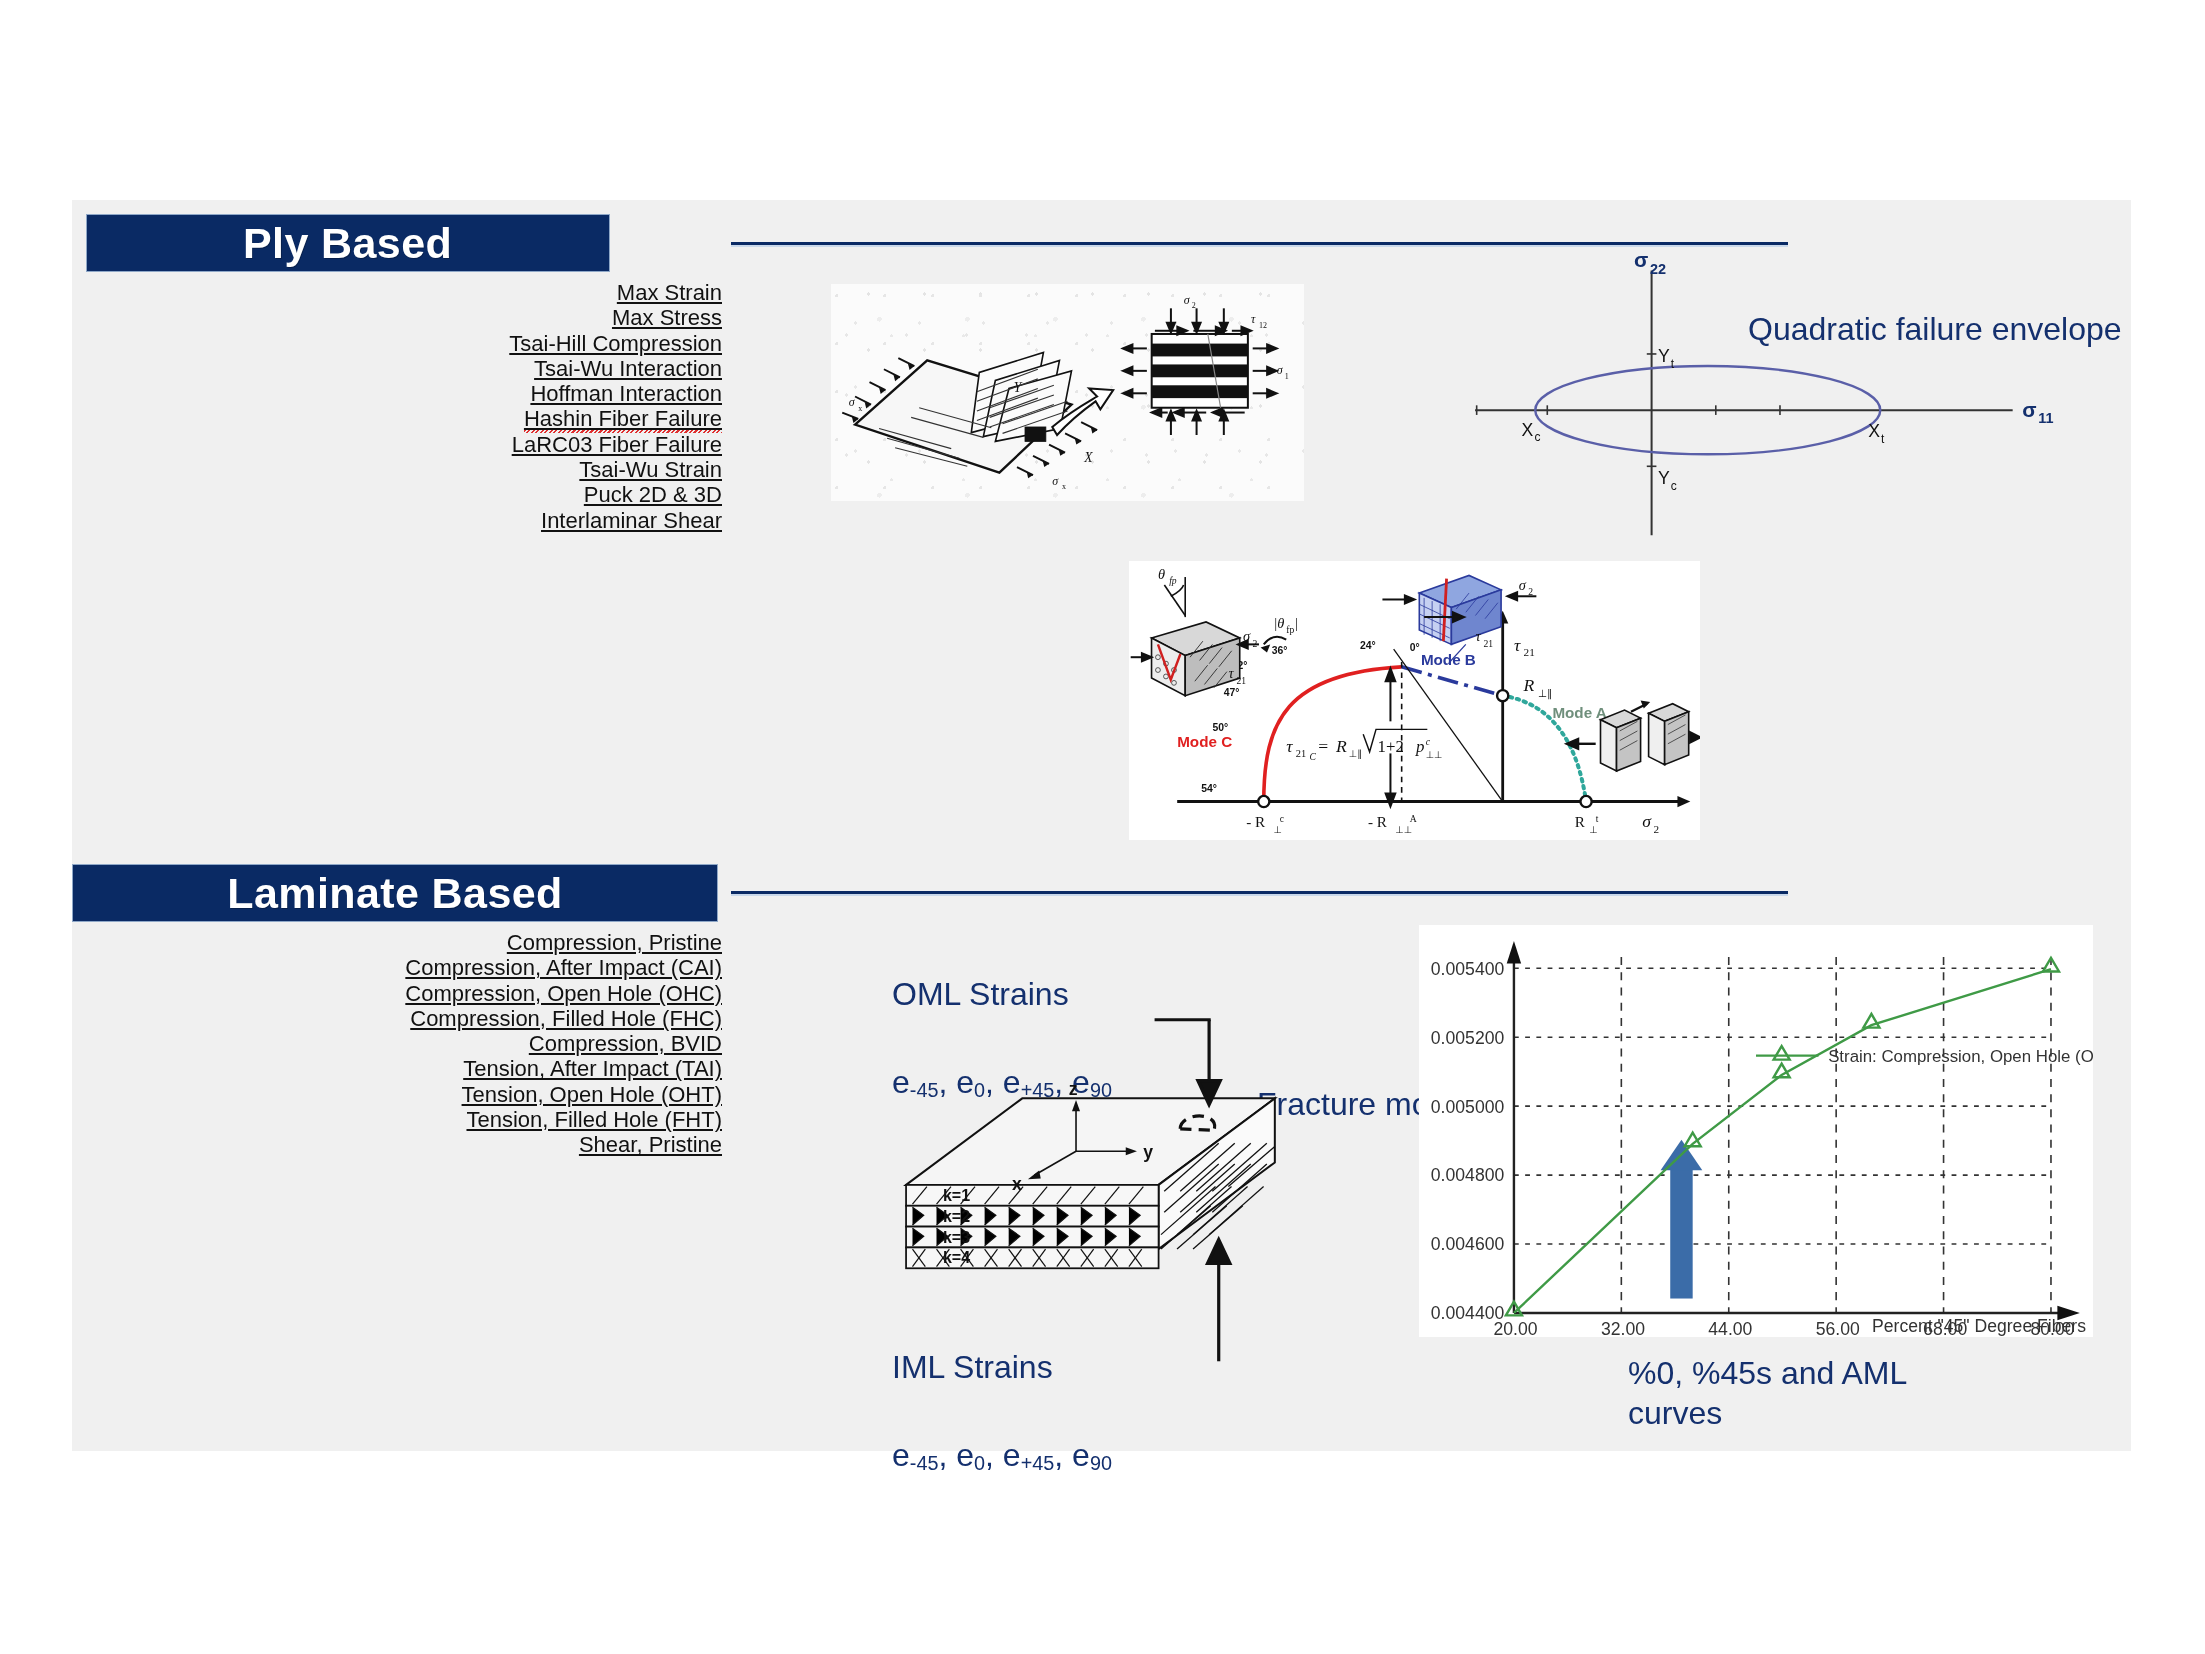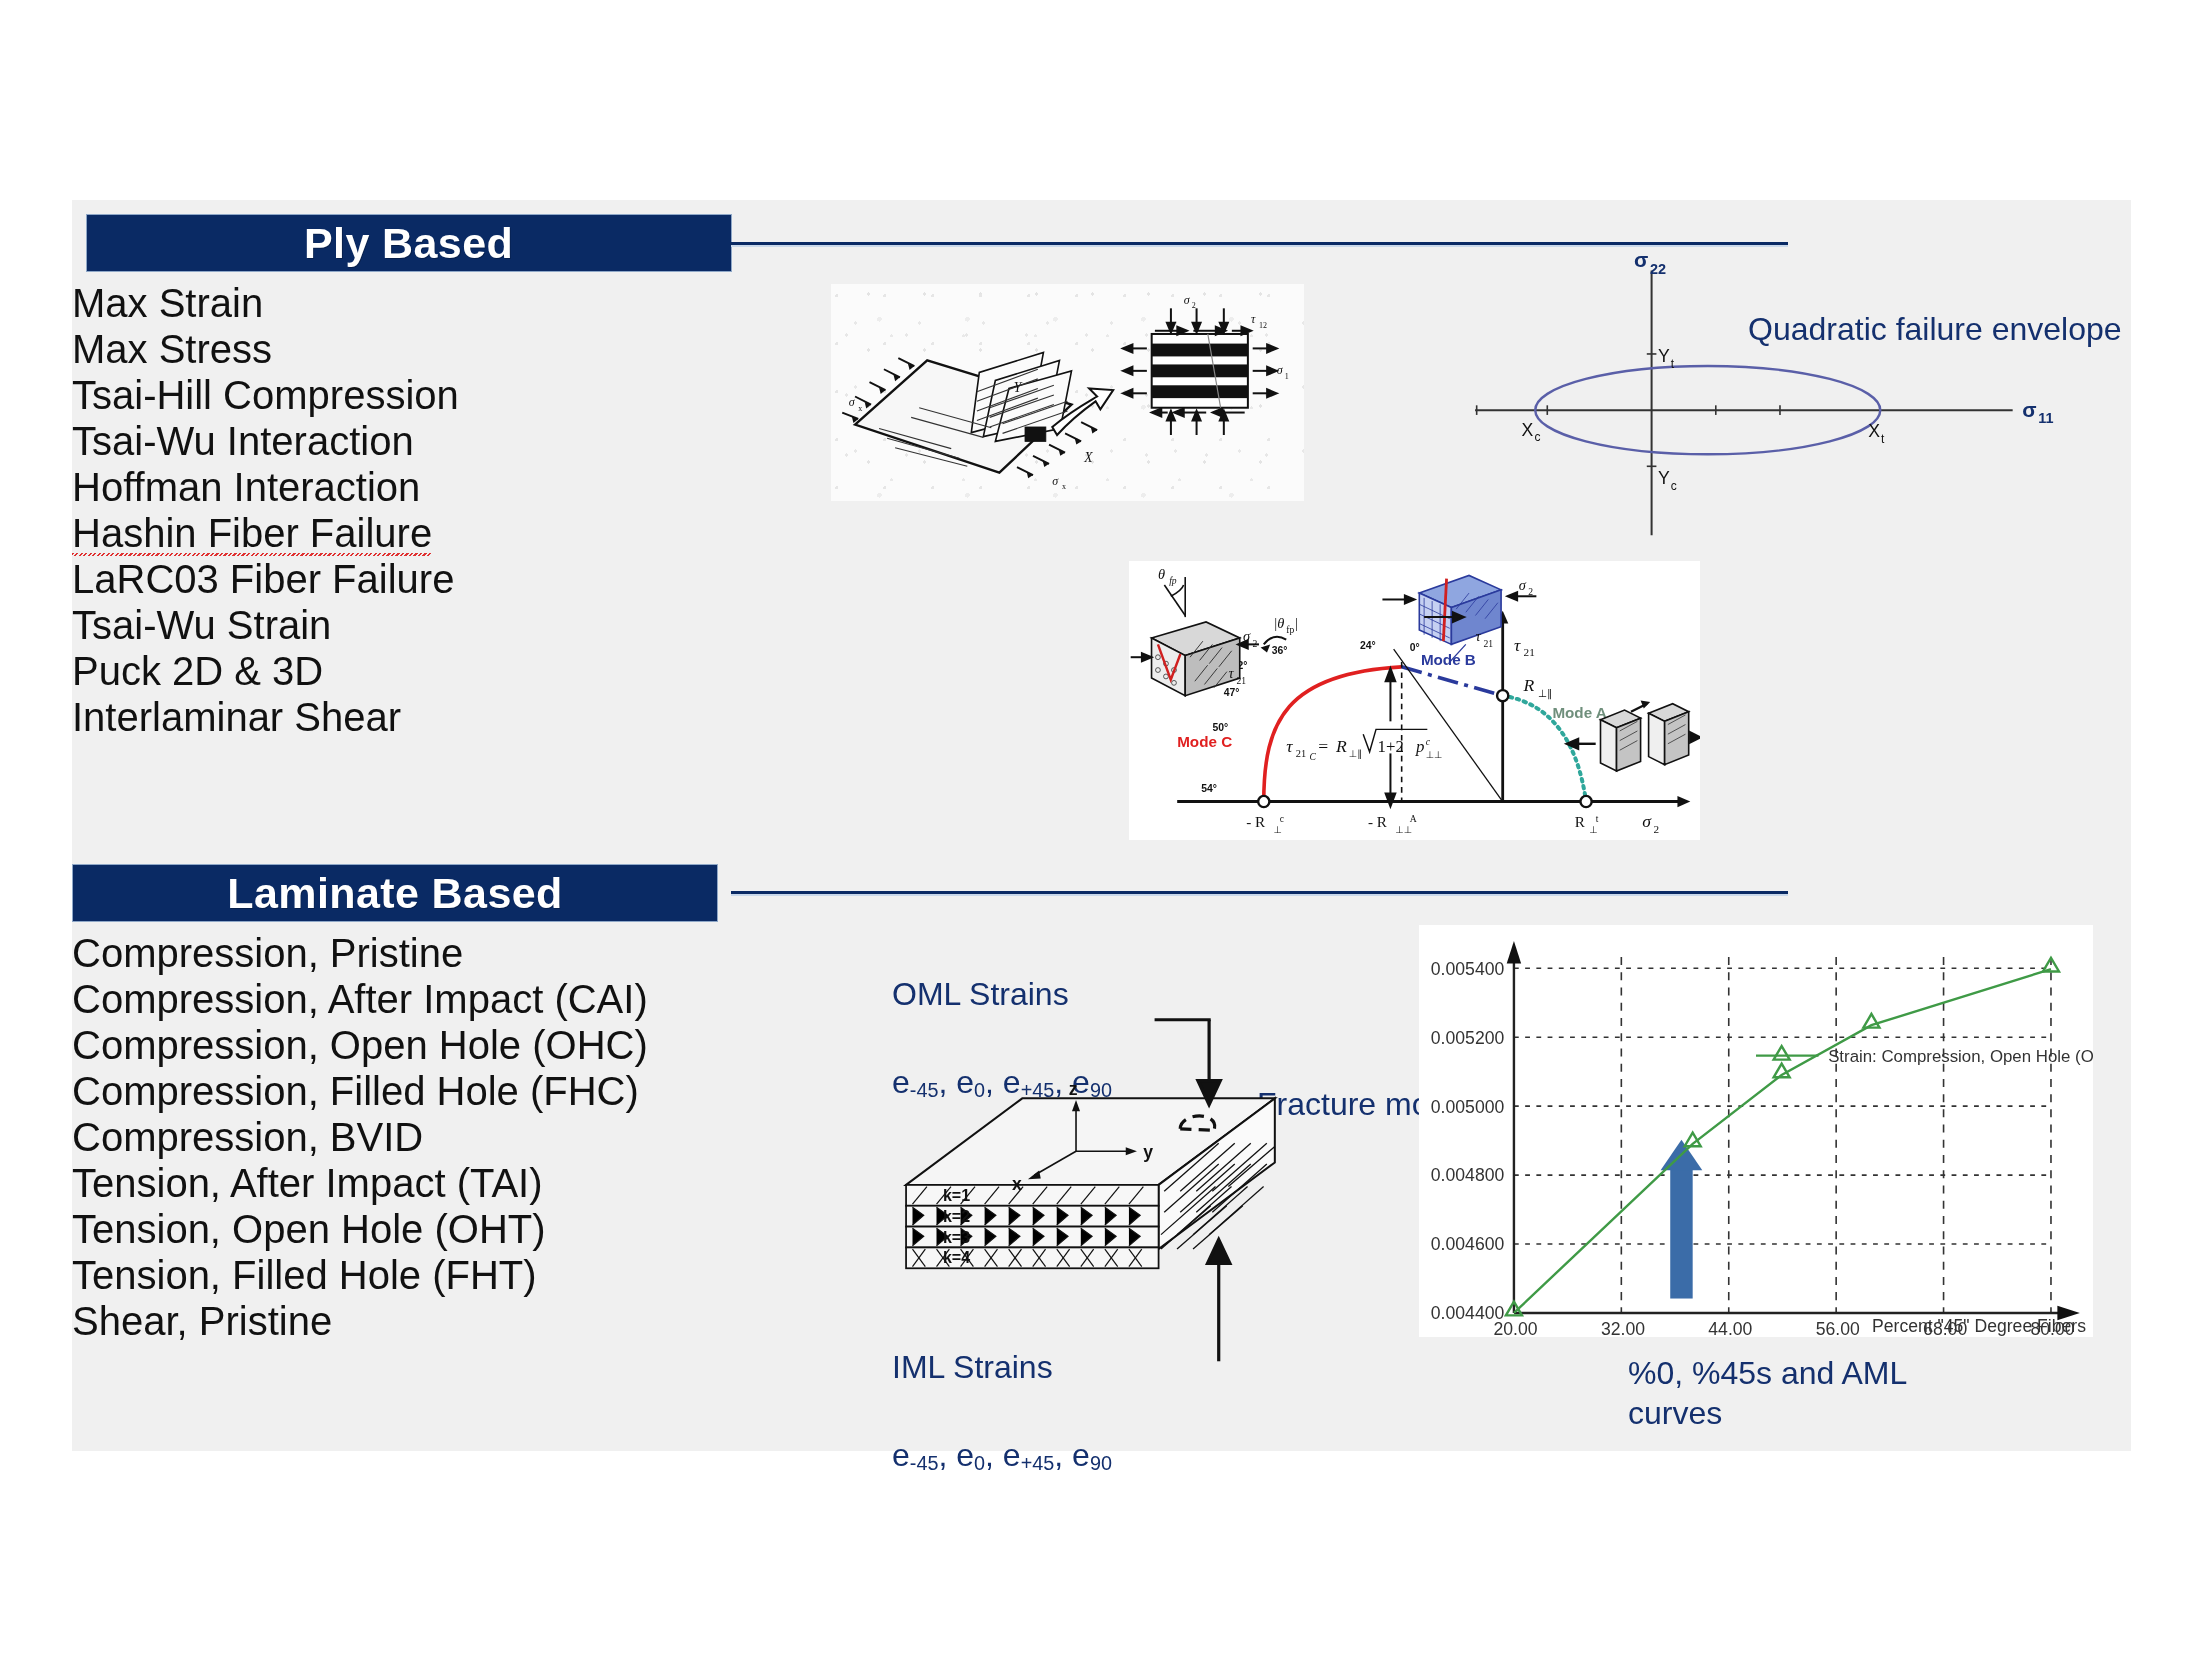--- a/index.html
+++ b/index.html
@@ -32,23 +32,25 @@
   .sect-rule {
     position: absolute;
     height: 4.8px;
     background: #0a2a64;
     border-bottom: 2.4px solid #c9d8ea;
   }
 
   
   .method-list {
     position: absolute;
+    text-align: right;
     color: #111111;
-    font-size: 40px;
+    font-size: 22px;
     line-height: 1.15;
+    text-decoration: underline;
   }
   .method-list .item { display: block; white-space: nowrap; }
   .method-list .item.spell { position: relative; }
   .method-list .item.spell .sp {
     position: relative;
     background-image:
       repeating-linear-gradient(135deg, #e03030 0 1.6px, transparent 1.6px 3.2px);
     background-position: 0 100%;
     background-size: 100% 3.2px;
     background-repeat: repeat-x;
@@ -84,21 +86,21 @@
 
   svg { display:block; }
   .cap { position: absolute; color:#14306e; font-size: 32px; }
 </style>
 </head>
 <body>
 
 <div id="slide">
   <div id="panel">
 
-    <div class="sect-bar" style="left:13.6px; top:14.4px; width:646px; height:58px;">
+    <div class="sect-bar" style="left:13.6px; top:14.4px; width:524px; height:58px;">
       <span class="sect-title">Ply Based</span>
     </div>
     <div class="sect-rule" style="left:659px; top:42px; width:1057px;"></div>
 
     <div class="method-list" style="left:0px; top:80px; width:650px;">
       <span class="item">Max Strain</span>
       <span class="item">Max Stress</span>
       <span class="item">Tsai-Hill Compression</span>
       <span class="item">Tsai-Wu Interaction</span>
       <span class="item">Hoffman Interaction</span>

